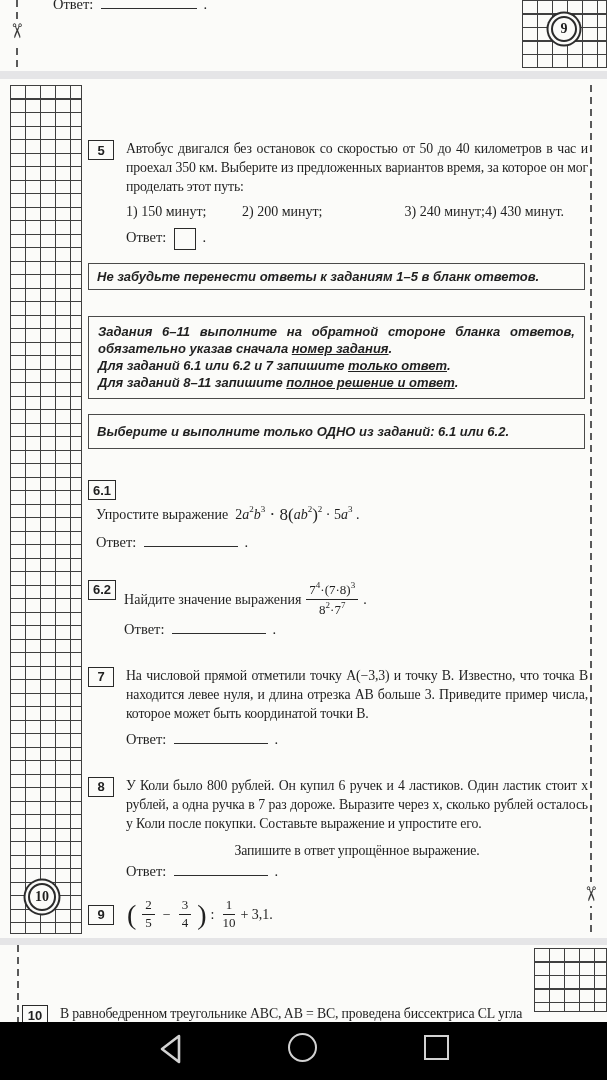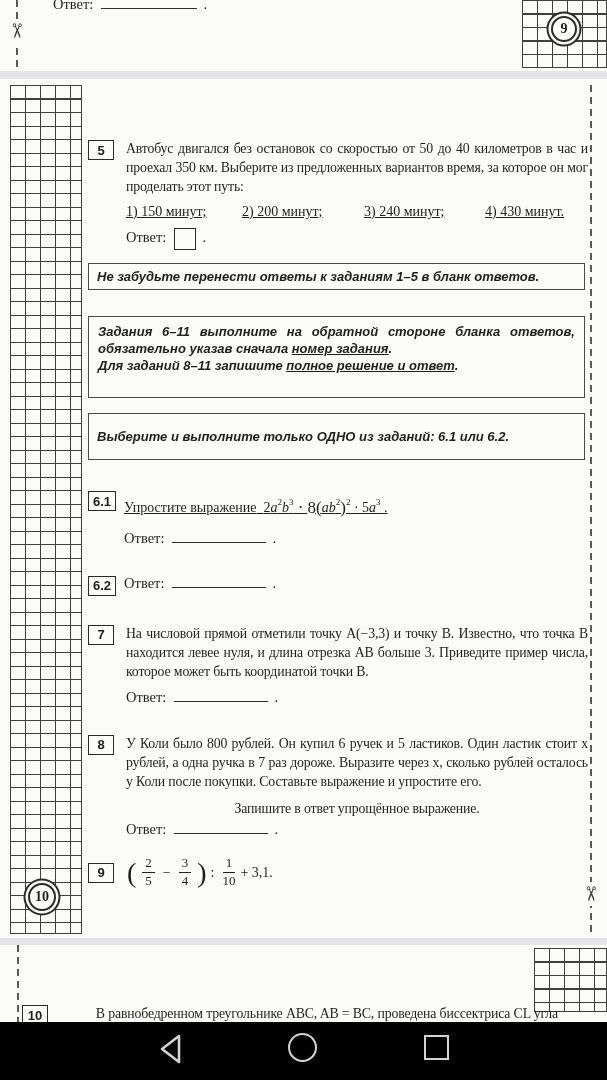--- a/index.html
+++ b/index.html
@@ -48,57 +48,57 @@
   .top-answer .blank { width:96px; }
 
   .content { position:absolute; left:88px; top:60px; width:500px; }
   .qrow { display:flex; align-items:flex-start; }
   .qnum { flex:0 0 auto; border:1.5px solid #2a2a2a; height:20px; min-width:26px;
     display:flex; align-items:center; justify-content:center; margin:1px 0 0 0;
     font:bold 13px "Liberation Sans",sans-serif; background:#fbfbf9; padding:0 4px; }
   .qcol { margin-left:12px; width:462px; }
   .qtext { font-size:13.8px; line-height:19px; text-align:justify; letter-spacing:-0.15px; }
 
-  .optrow { display:flex; margin-top:8px; font-size:14px;text-decoration:underline; }
+  .optrow { display:flex; margin-top:8px; font-size:14px; }
   .optrow span:nth-child(1){ width:116px; }
   .optrow span:nth-child(2){ width:122px; }
-  .optrow span:nth-child(3){ width:121px; }
+  .optrow span:nth-child(3){ width:121px;text-align:right; }
   .ansbox { display:inline-block; width:22px; height:22px; border:1.5px solid #2a2a2a;
     margin:0 6px 0 8px; vertical-align:middle; background:#fbfbf9; }
 
   .wide-box { border:1.2px solid #4a4a4a; background:#fbfbf9; width:497px;
     font:bold italic 13px/17px "Liberation Sans",sans-serif; }
   .note-box { margin-top:13px; padding:4px 8px; }
-  .instr-box { margin-top:26px; padding:6px 9px 23px; }
+  .instr-box { margin-top:26px; padding:6px 9px 7px; }
   .instr-box p { margin:0; }
   .instr-box .jst { text-align:justify; }
-  .choose-box { margin-top:15px; padding:14px 8px; }
+  .choose-box { margin-top:15px; padding:8px 8px; }
   .u { text-decoration:underline; }
 
   .part2 { margin-top:27px; text-align:center; font:bold 17px "Liberation Sans",sans-serif; }
 
   .sp8 { margin-top:8px; } .sp9 { margin-top:9px; }
-  .m30 { margin-top:30px; } .m14 { margin-top:14px; } .m22 { margin-top:28px; }
-
-  .qline { font-size:14px; line-height:26px;text-decoration:underline; }
+  .m30 { margin-top:30px;flex-direction:column; } .m14 { margin-top:14px; } .m22 { margin-top:28px; }
+
+  .qline { font-size:14px; line-height:20px; }
   sup { font-size:9px; position:relative; top:-1px; }
   i { font-style:italic; }
   .mp { font-size:17px; vertical-align:-1px; }
 
   .flexline { display:flex; align-items:center; min-height:42px; font-size:14px; }
   .frac { display:inline-flex; flex-direction:column; align-items:center; font-size:13px;
     margin:0 5px; line-height:1.15; }
   .frac .fn { border-bottom:1.2px solid #222; padding:0 3px 1px; }
   .frac .fd { padding-top:1px; }
   .bigp { font-size:28px; font-weight:400; margin:0 1px; line-height:1; }
   .mop { margin:0 3px; }
 
   .q10row { position:absolute; left:22px; top:59px; display:flex; align-items:flex-start; width:560px; }
   .q10row .qtext { width:498px; margin-left:12px; white-space:nowrap; overflow:hidden;
-    text-align:right; }
+    text-align:left; }
 
   .navbar { position:absolute; left:0; top:1022px; width:607px; height:58px; background:#000; }
   .nav-ic { position:absolute; }
   .home-circle { left:288px; top:11px; width:29px; height:29px; border:2.6px solid #d2d2d2;
     border-radius:50%; }
   .recents-square { left:424px; top:13px; width:25px; height:25px; border:2.6px solid #d2d2d2; }
 </style>
 </head>
 <body>
 
@@ -146,20 +146,21 @@
         </div>
       </div>
 
       <div class="wide-box note-box">
         <span>Не забудьте перенести ответы к заданиям 1–5 в бланк ответов.</span>
       </div>
 
 
       <div class="wide-box instr-box">
         <p class="jst"><span>Задания 6–11 выполните на обратной стороне бланка ответов, обязательно указав сначала </span><span class="u">номер задания</span><span>.</span></p>
+        <p><span>Для заданий 6.1 или 6.2 и 7 запишите </span><span class="u">только ответ</span><span>.</span></p>
         <p><span>Для заданий 8–11 запишите </span><span class="u">полное решение и ответ</span><span>.</span></p>
       </div>
 
       <div class="wide-box choose-box">
         <span>Выберите и выполните только ОДНО из заданий: 6.1 или 6.2.</span>
       </div>
 
       <div class="qrow m30">
         <div class="qnum">
           <span>6.1</span>
@@ -170,20 +171,28 @@
             <span>Ответ:</span><span class="blank"></span><span>.</span>
           </div>
         </div>
       </div>
 
       <div class="qrow m22">
         <div class="qnum">
           <span>6.2</span>
         </div>
         <div class="qcol" style="margin-left:8px;">
+          <div class="flexline">
+            <span>Найдите значение выражения</span>
+            <span class="frac">
+              <span class="fn"><span>7</span><sup>4</sup><span>·(7·8)</span><sup>3</sup></span>
+              <span class="fd"><span>8</span><sup>2</sup><span>·7</span><sup>7</sup></span>
+            </span>
+            <span>.</span>
+          </div>
           <div class="answer-row">
             <span>Ответ:</span><span class="blank"></span><span>.</span>
           </div>
         </div>
       </div>
 
       <div class="qrow m22">
         <div class="qnum">
           <span>7</span>
         </div>
@@ -193,21 +202,21 @@
             <span>Ответ:</span><span class="blank"></span><span>.</span>
           </div>
         </div>
       </div>
 
       <div class="qrow m22">
         <div class="qnum">
           <span>8</span>
         </div>
         <div class="qcol">
-          <div class="qtext">У Коли было 800 рублей. Он купил 6 ручек и 5 ластиков. Один ластик стоит x рублей, а одна ручка в 7 раз дороже. Выразите через x, сколько рублей осталось у Коли после покупки. Составьте выражение и упростите его.</div>
+          <div class="qtext">У Коли было 800 рублей. Он купил 6 ручек и 4 ластиков. Один ластик стоит x рублей, а одна ручка в 7 раз дороже. Выразите через x, сколько рублей осталось у Коли после покупки. Составьте выражение и упростите его.</div>
           <div class="qtext sp8" style="text-align:center;">Запишите в ответ упрощённое выражение.</div>
           <div class="answer-row" style="margin-top:3px;">
             <span>Ответ:</span><span class="blank"></span><span>.</span>
           </div>
         </div>
       </div>
 
       <div class="qrow m14">
         <div class="qnum" style="margin-top:11px;">
           <span>9</span>

